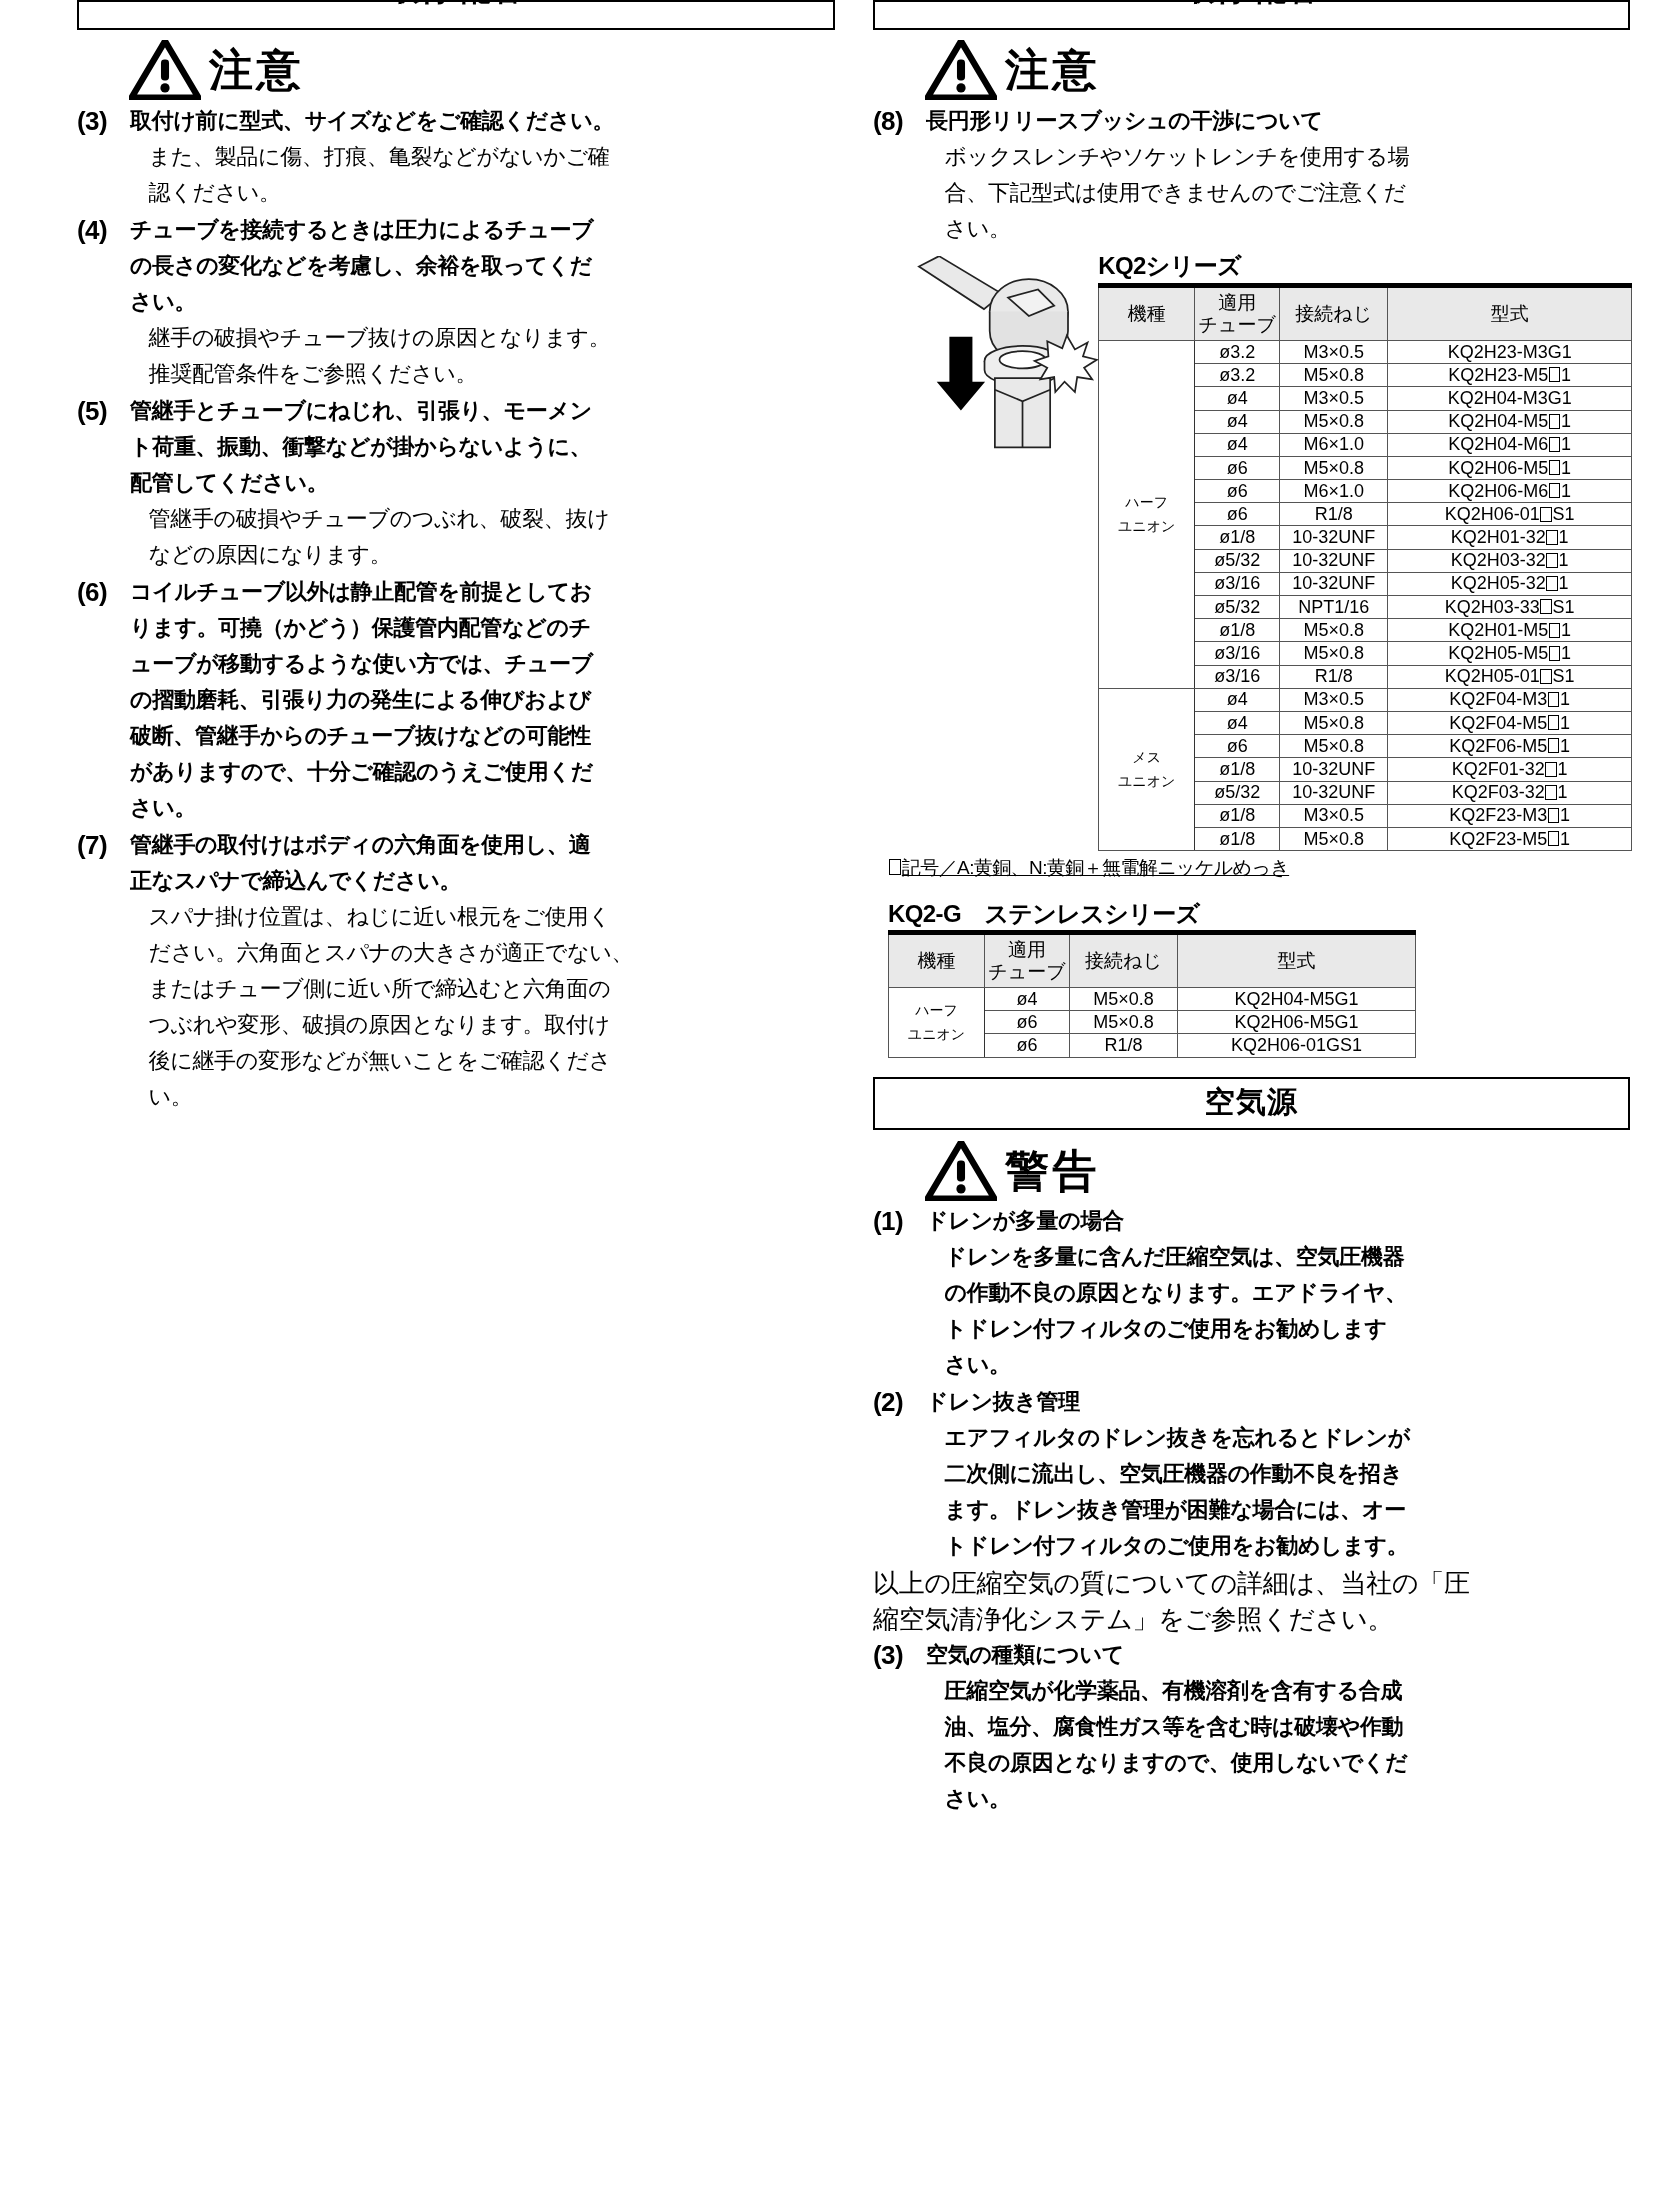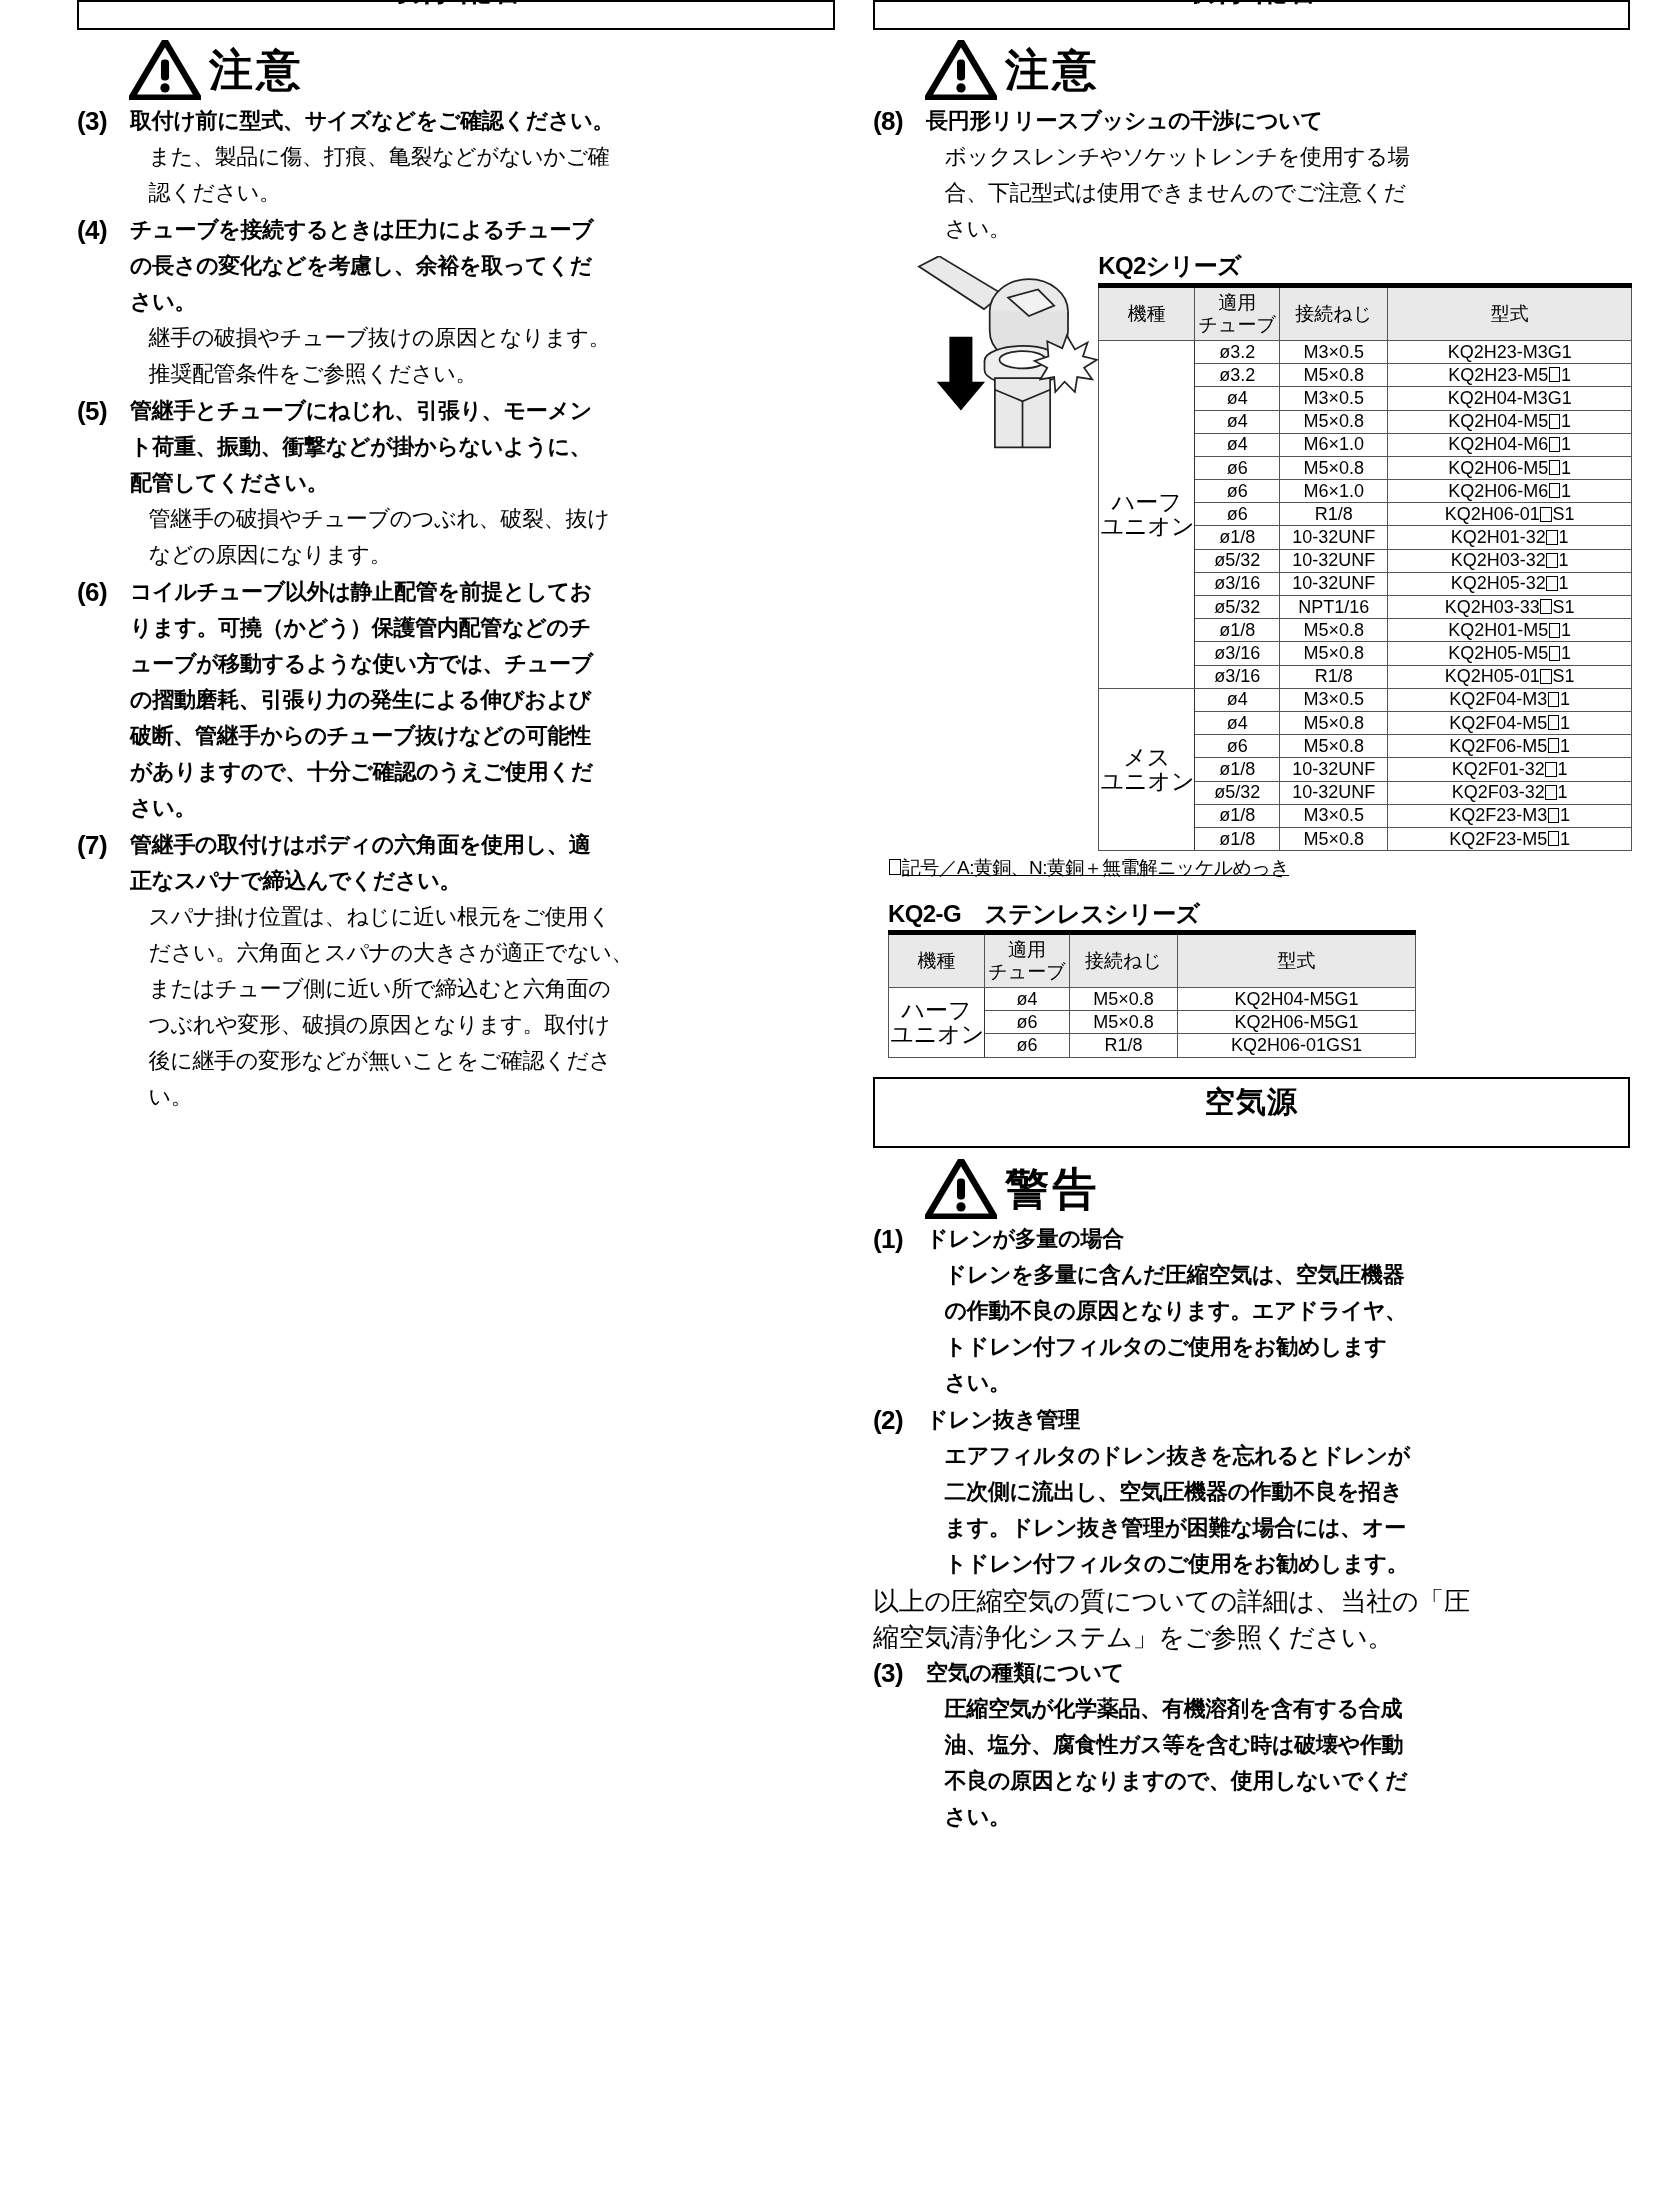--- a/index.html
+++ b/index.html
@@ -22,21 +22,21 @@
     position:relative;
     overflow:hidden;
     box-sizing:border-box;
   }
   .banner .btxt{
     position:absolute; left:0; right:0; top:-30px;
     text-align:center;
     font-size:30px; font-weight:bold; letter-spacing:1.2px;
     line-height:35px;
   }
-  .banner.full{height:71px;}
+  .banner.full{height:53px;}
   .banner.full .btxt{top:5.2px;}
 
   
   .warnhead{display:flex; align-items:center; gap:8px; margin:10.4px 0 2.3px 52px;}
   .warnhead svg{display:block;}
   .warnhead .wlabel{font-size:44px; font-weight:bold; letter-spacing:3.5px; line-height:1;}
 
   
   ol.items{list-style:none; margin:0; padding:0;}
   li.item{display:flex; align-items:flex-start; margin:0 0 1.2px 0;}
@@ -82,21 +82,21 @@
     font-weight:normal;
   }
   table.spec thead th{
     background:#e9e9e9;
     height:51px;
     vertical-align:middle;
     font-size:19px;
   }
   table.spec thead th .two{display:block; line-height:22px;}
   table.spec td.kind{
-    font-size:23px; line-height:24px;
+    font-size:14px; line-height:24px;
     border-right:1.2px solid #333;
   }
   table.spec td.kind .two{display:block;}
   .c-kind{width:96px;}
   .c-tube{width:85px;}
   .c-thread{width:108px;}
   .c-model{width:auto;}
   .sq{
     display:inline-block; width:11.5px; height:15px;
     border:1.2px solid #000; vertical-align:-1.7px; margin:0 0.6px;

